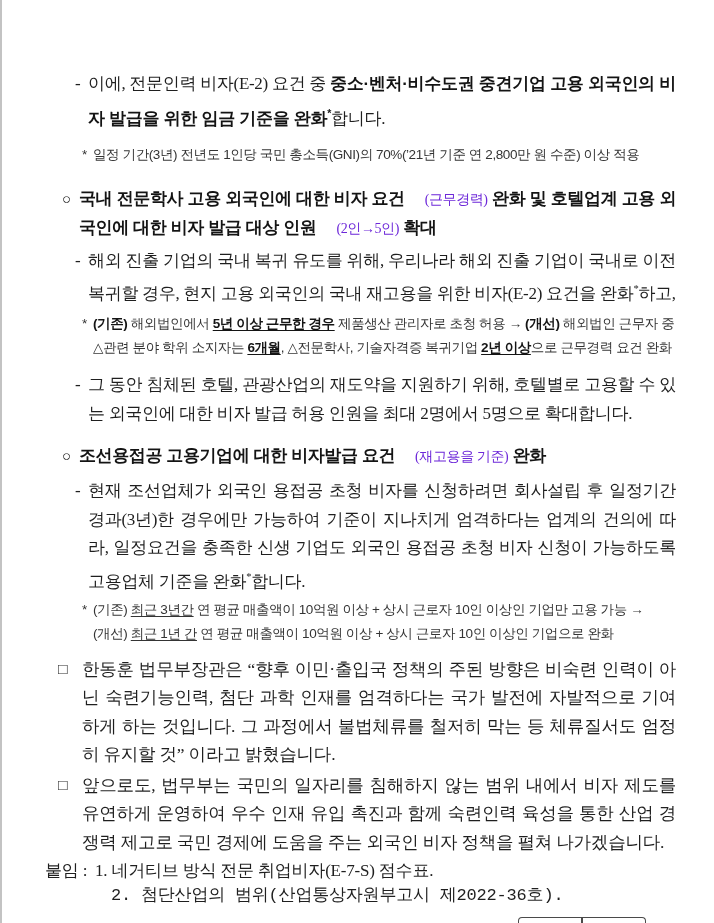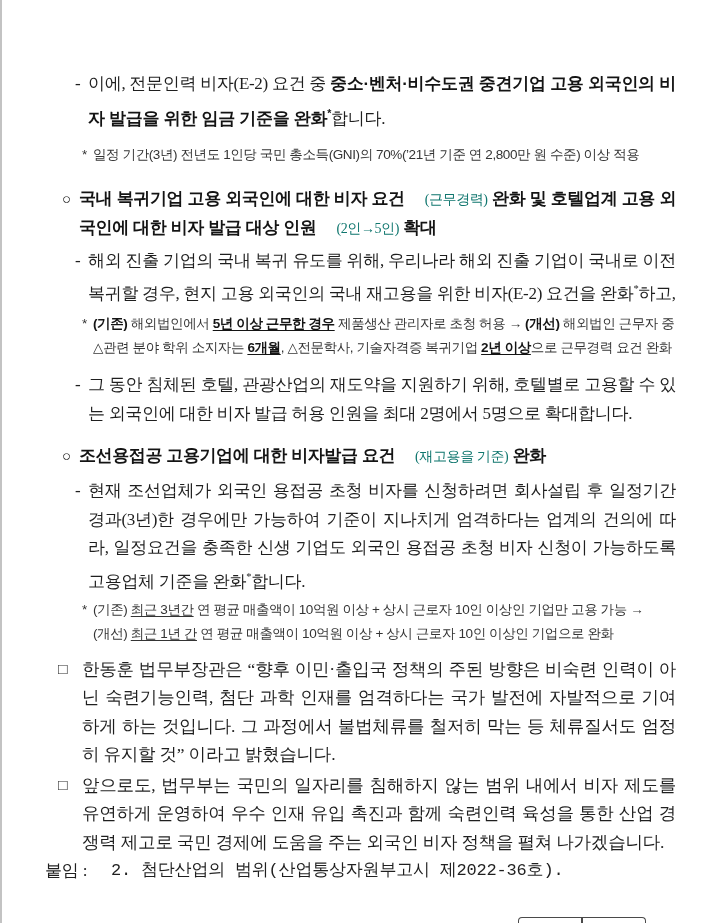--- a/index.html
+++ b/index.html
@@ -43,21 +43,21 @@
 
   
   .attach { margin-left:-17px; font-size:17px; line-height:25px; letter-spacing:-0.2px;justify-content:space-between; }
   .attach .marker { width:50px; }
   .attach-item2 { margin-left:16px;font-family:Liberation Mono, monospace; }
 
   
   span.b { font-family:"Liberation Sans","DejaVu Sans",sans-serif; font-weight:bold; color:#141414; }
   span.u { text-decoration:underline; text-underline-offset:2px; }
   span.sup { font-size:0.62em; vertical-align:super; }
-  span.paren { font-family:"Liberation Serif","DejaVu Serif",serif; font-weight:normal; font-size:14px; color:#0f766e;padding-left:20px; }
+  span.paren { font-family:"Liberation Serif","DejaVu Serif",serif; font-weight:normal; font-size:14px; color:#6d28d9;padding-left:20px; }
 
   
   .table-fragment {
     position:absolute; left:518px; top:917px; width:126px; height:8px;
     border-top:1.6px solid #4a4a4a;
     border-left:1.6px solid #4a4a4a;
     border-right:1.6px solid #4a4a4a;
     border-radius:4px 4px 0 0;
   }
   .table-fragment .vline {
@@ -90,21 +90,21 @@
       <span class="body"><span>이에, 전문인력 비자(E-2) 요건 중 </span><span class="b">중소·벤처·비수도권 중견기업 고용 외국인의 비자 발급을 위한 임금 기준을 완화</span><span class="b sup">*</span><span>합니다.</span></span>
     </div>
 
     <div class="blk fnote mb2">
       <span class="marker">*</span>
       <span class="body"><span>일정 기간(3년) 전년도 1인당 국민 총소득(GNI)의 70%(’21년 기준 연 2,800만 원 수준) 이상 적용</span></span>
     </div>
 
     <div class="blk heading mb3">
       <span class="marker">○</span>
-      <span class="body"><span class="b">국내 복귀기업 고용 외국인에 대한 비자 요건</span><span class="paren">(근무경력)</span><span class="b"> 완화 및 호텔업계 고용 외국인에 대한 비자 발급 대상 인원</span><span class="paren">(2인→5인)</span><span class="b"> 확대</span></span>
+      <span class="body"><span class="b">국내 전문학사 고용 외국인에 대한 비자 요건</span><span class="paren">(근무경력)</span><span class="b"> 완화 및 호텔업계 고용 외국인에 대한 비자 발급 대상 인원</span><span class="paren">(2인→5인)</span><span class="b"> 확대</span></span>
     </div>
 
     <div class="blk dash mb4">
       <span class="marker">-</span>
       <span class="body"><span>해외 진출 기업의 국내 복귀 유도를 위해, 우리나라 해외 진출 기업이 국내로 이전 복귀할 경우, 현지 고용 외국인의 국내 재고용을 위한 비자(E-2) 요건을 완화</span><span class="sup">*</span><span>하고,</span></span>
     </div>
 
     <div class="blk fnote mb5">
       <span class="marker">*</span>
       <span class="body"><span class="b">(기존)</span><span> 해외법인에서 </span><span class="b u">5년 이상 근무한 경우</span><span> 제품생산 관리자로 초청 허용 → </span><span class="b">(개선)</span><span> 해외법인 근무자 중</span><br><span>△관련 분야 학위 소지자는 </span><span class="b u">6개월</span><span>, △전문학사, 기술자격증 복귀기업 </span><span class="b u">2년 이상</span><span>으로 근무경력 요건 완화</span></span>
@@ -136,20 +136,21 @@
     </div>
 
     <div class="blk boxp mb11">
       <span class="marker">□</span>
       <span class="body"><span>앞으로도, 법무부는 국민의 일자리를 침해하지 않는 범위 내에서 비자 제도를 유연하게 운영하여 우수 인재 유입 촉진과 함께 숙련인력 육성을 통한 산업 경쟁력 제고로 국민 경제에 도움을 주는 외국인 비자 정책을 펼쳐 나가겠습니다.</span></span>
     </div>
 
     <div class="blk attach">
       <span class="marker">붙임 :</span>
       <span class="body">
+        <div>1. 네거티브 방식 전문 취업비자(E-7-S) 점수표.</div>
         <div class="attach-item2">2. 첨단산업의 범위(산업통상자원부고시 제2022-36호).</div>
       </span>
     </div>
 
   </div>
 
   <div class="table-fragment">
     <div class="vline"></div>
   </div>
 </div>

